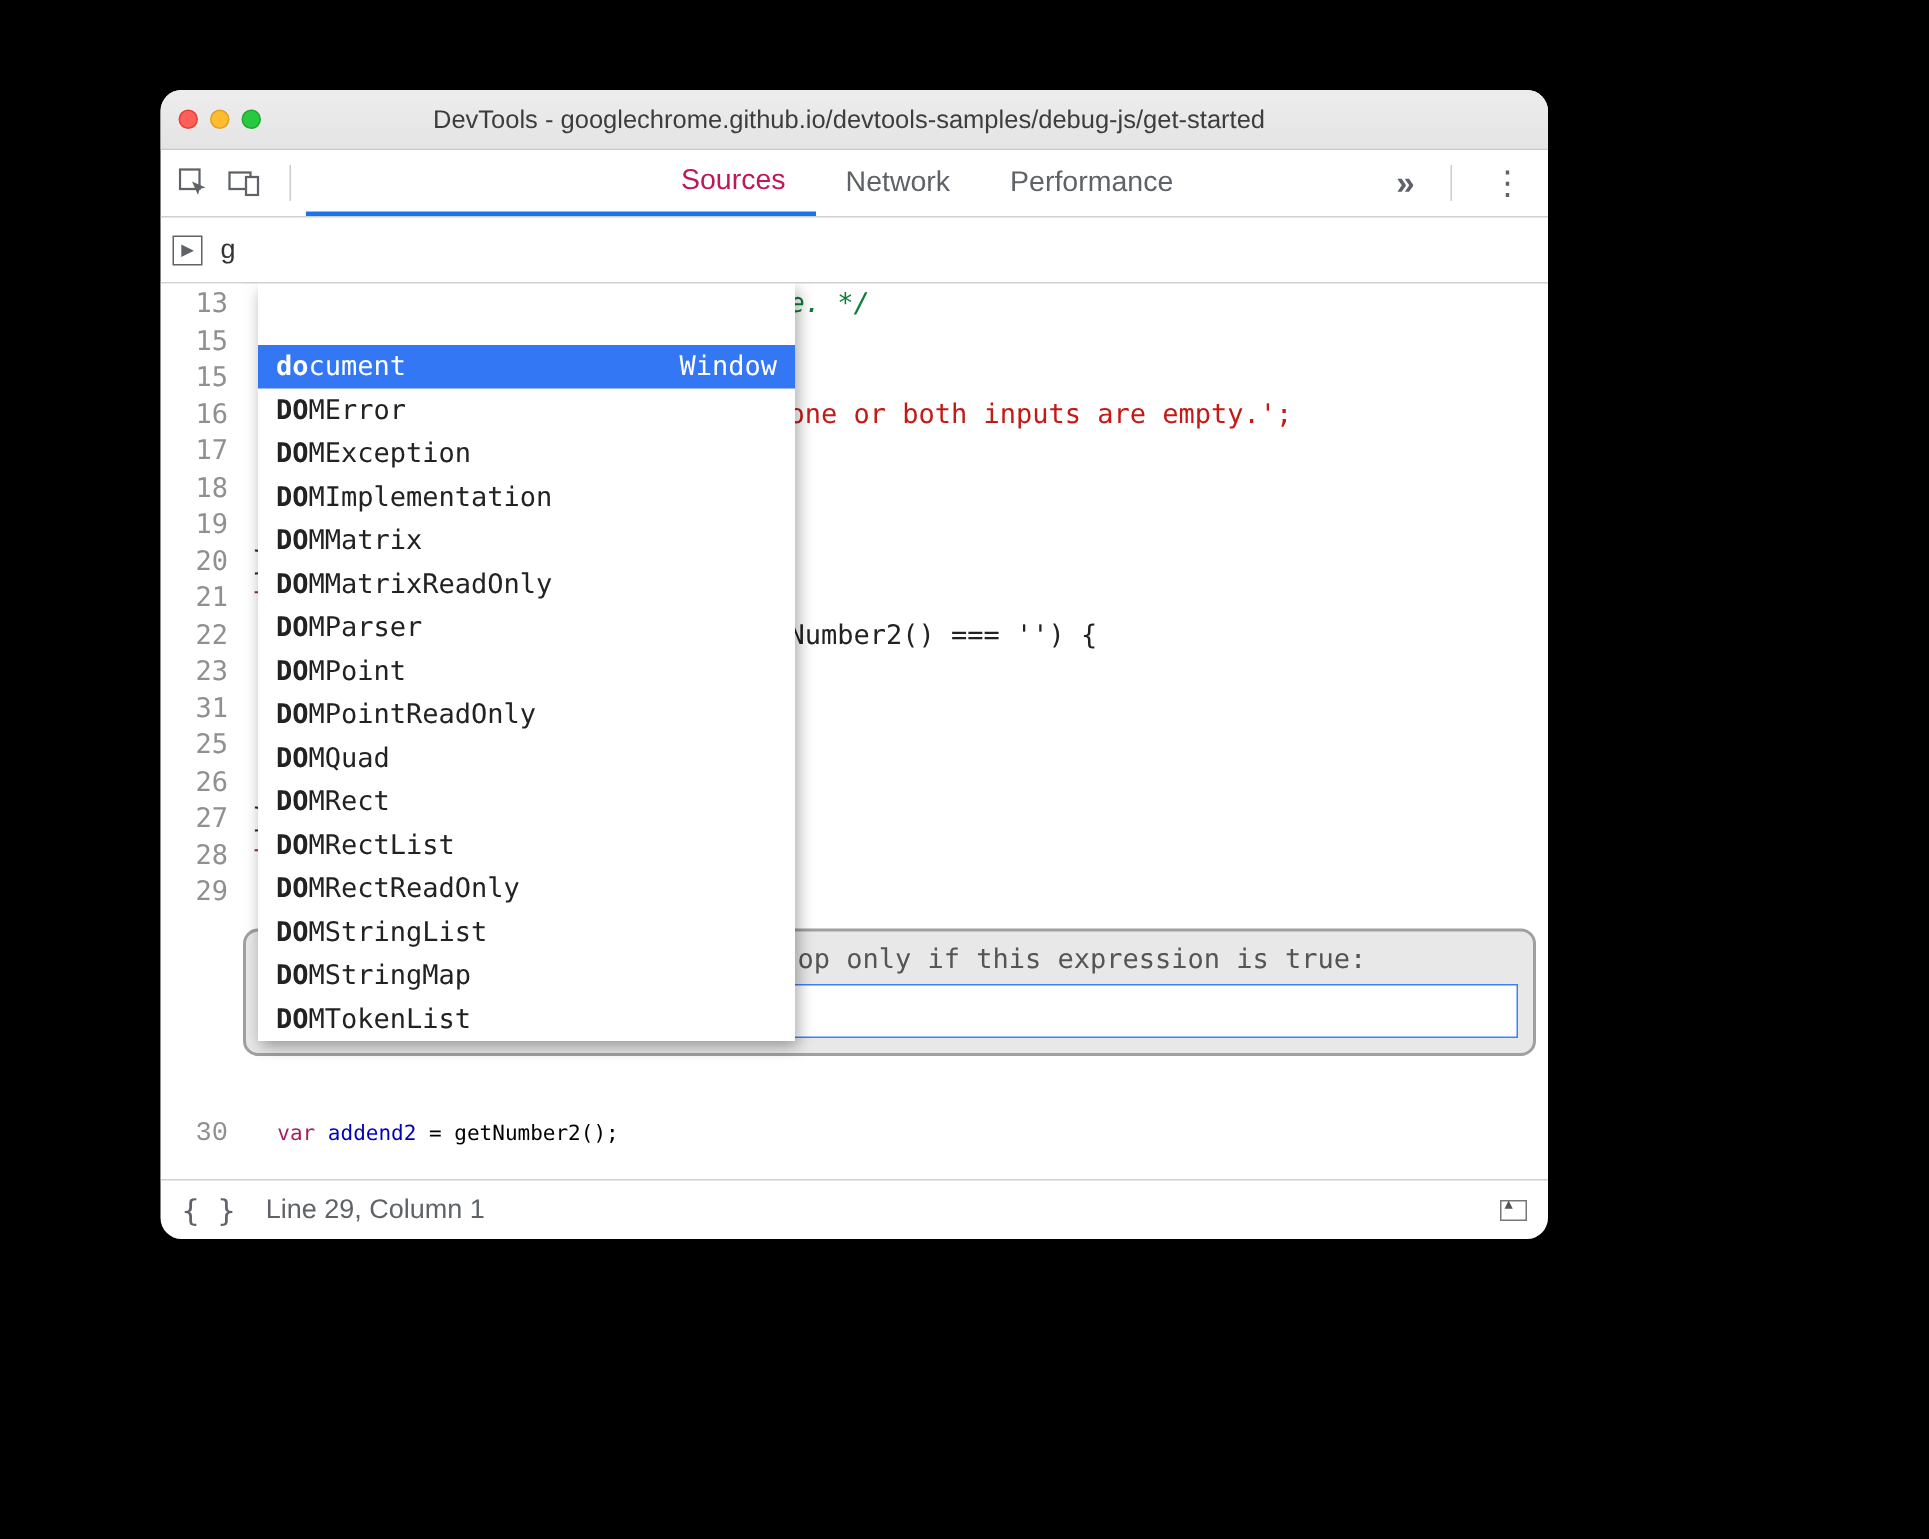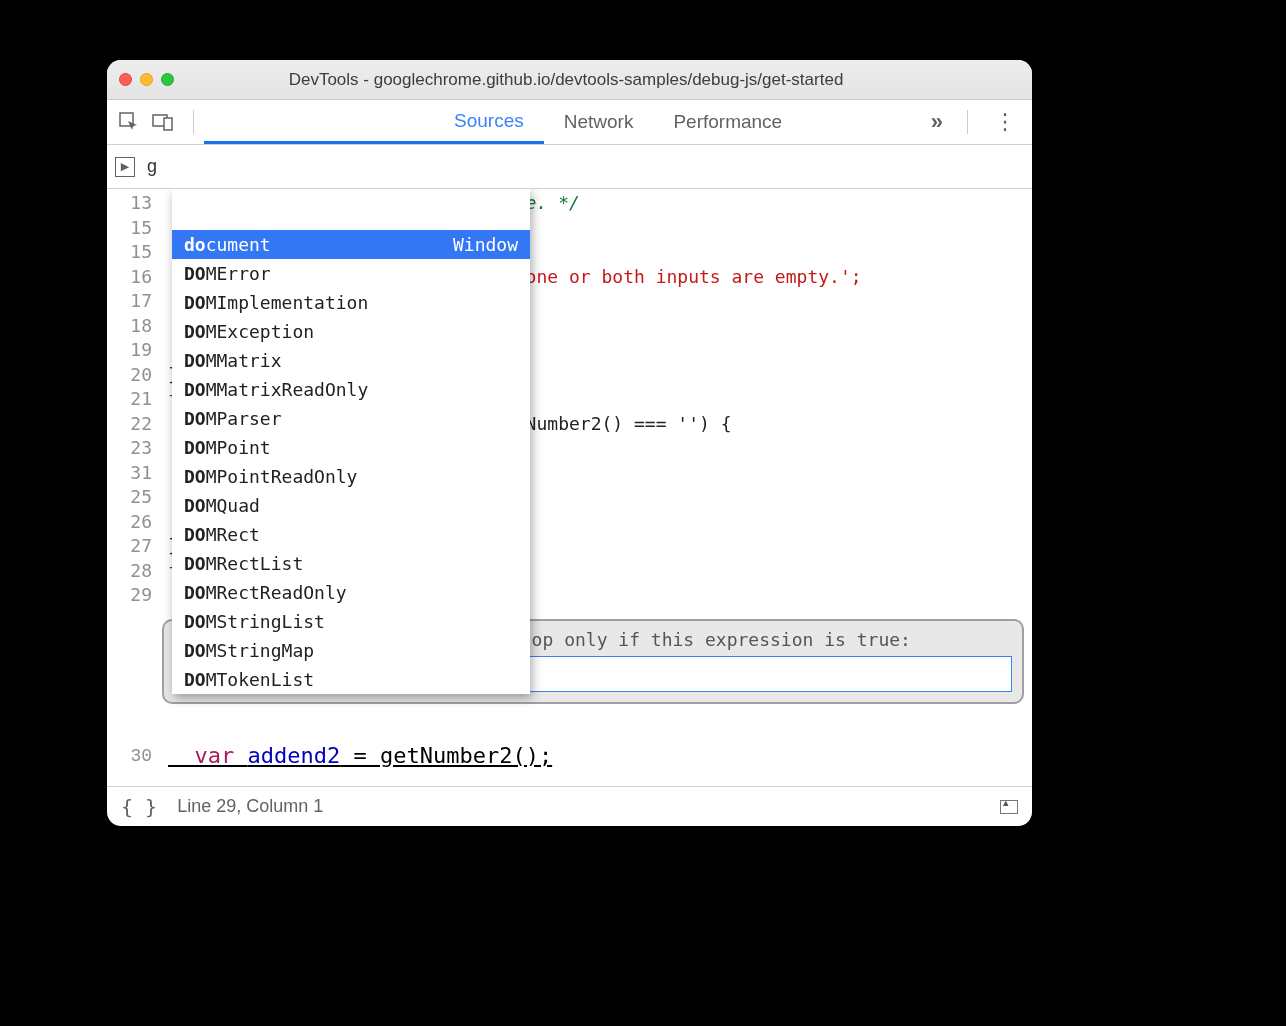--- a/index.html
+++ b/index.html
@@ -46,21 +46,21 @@
       padding-left: 8px;
       font-size: 19px;
       color: #5f6368;
     }
     .inspect-icon, .device-icon {
       width: 28px; height: 28px; display: flex; align-items: center; justify-content: center;
       margin-right: 6px;
     }
     .divider-v { width: 1px; height: 24px; background: #ccc; margin: 0 10px; }
     .tab { padding: 0 20px; height: 100%; display: flex; align-items: center; cursor: pointer; }
-    .tab.active { color: #3b82f6; border-bottom: 3px solid #1a73e8; }
+    .tab.active { color: #be185d; border-bottom: 3px solid #1a73e8; }
     .overflow-icon { margin-left: auto; padding: 0 14px; font-size: 22px; font-weight: bold; color: #5f6368; cursor: pointer; }
     .kebab-icon { padding: 0 16px; font-size: 22px; color: #5f6368; cursor: pointer; }
     .content-bar {
       height: 44px;
       border-bottom: 1px solid #d0d0d0;
       display: flex;
       align-items: center;
       padding-left: 8px;
     }
     .play-frame { width: 20px; height: 20px; border: 1.5px solid #5f6368; display: flex; align-items: center; justify-content: center; font-size: 11px; color: #5f6368; margin-right: 12px; }
@@ -141,21 +141,21 @@
       display: flex;
       align-items: center;
       padding: 0 14px;
       font-size: 18px;
       color: #5f6368;
       gap: 20px;
     }
     .pretty-print { font-family: Menlo, monospace; font-size: 20px; }
     .drawer-toggle { margin-left: auto; border: 1.5px solid #777; width: 18px; height: 14px; position: relative; }
     .drawer-toggle::after { content: "▴"; position: absolute; top: -5px; left: 2px; font-size: 11px; color: #555; }
-    .line30 { position: absolute; left: 61px; top: 555px; font-family: Menlo, monospace; font-size: 22px; line-height: 24.5px; white-space: pre; text-decoration: underline; }
+    .line30 { position: absolute; left: 61px; top: 555px; font-family: Menlo, monospace; font-size: 14px; line-height: 24.5px; white-space: pre; }
     .gutter30 { position: absolute; left: 0; top: 555px; width: 55px; text-align: right; padding-right: 10px; color: #909090; font-family: Liberation Mono, monospace; font-size: 18px; line-height: 24.5px; }
   </style>
 </head>
 <body>
 
 <div class="window">
 
   <div class="titlebar">
     <div class="traffic-lights">
       <div class="traffic-light tl-red"></div>
@@ -238,24 +238,24 @@
 
     <div class="autocomplete">
       <div class="ac-item selected">
         <span><span class="ac-bold">do</span><span>cument</span></span>
         <span class="ac-hint">Window</span>
       </div>
       <div class="ac-item">
           <span><span class="ac-bold">DO</span><span>MError</span></span>
         </div>
       <div class="ac-item">
+          <span><span class="ac-bold">DO</span><span>MException</span></span>
+        </div>
+      <div class="ac-item">
           <span><span class="ac-bold">DO</span><span>MImplementation</span></span>
-        </div>
-      <div class="ac-item">
-          <span><span class="ac-bold">DO</span><span>MException</span></span>
         </div>
       <div class="ac-item">
           <span><span class="ac-bold">DO</span><span>MMatrix</span></span>
         </div>
       <div class="ac-item">
           <span><span class="ac-bold">DO</span><span>MMatrixReadOnly</span></span>
         </div>
       <div class="ac-item">
           <span><span class="ac-bold">DO</span><span>MParser</span></span>
         </div>

